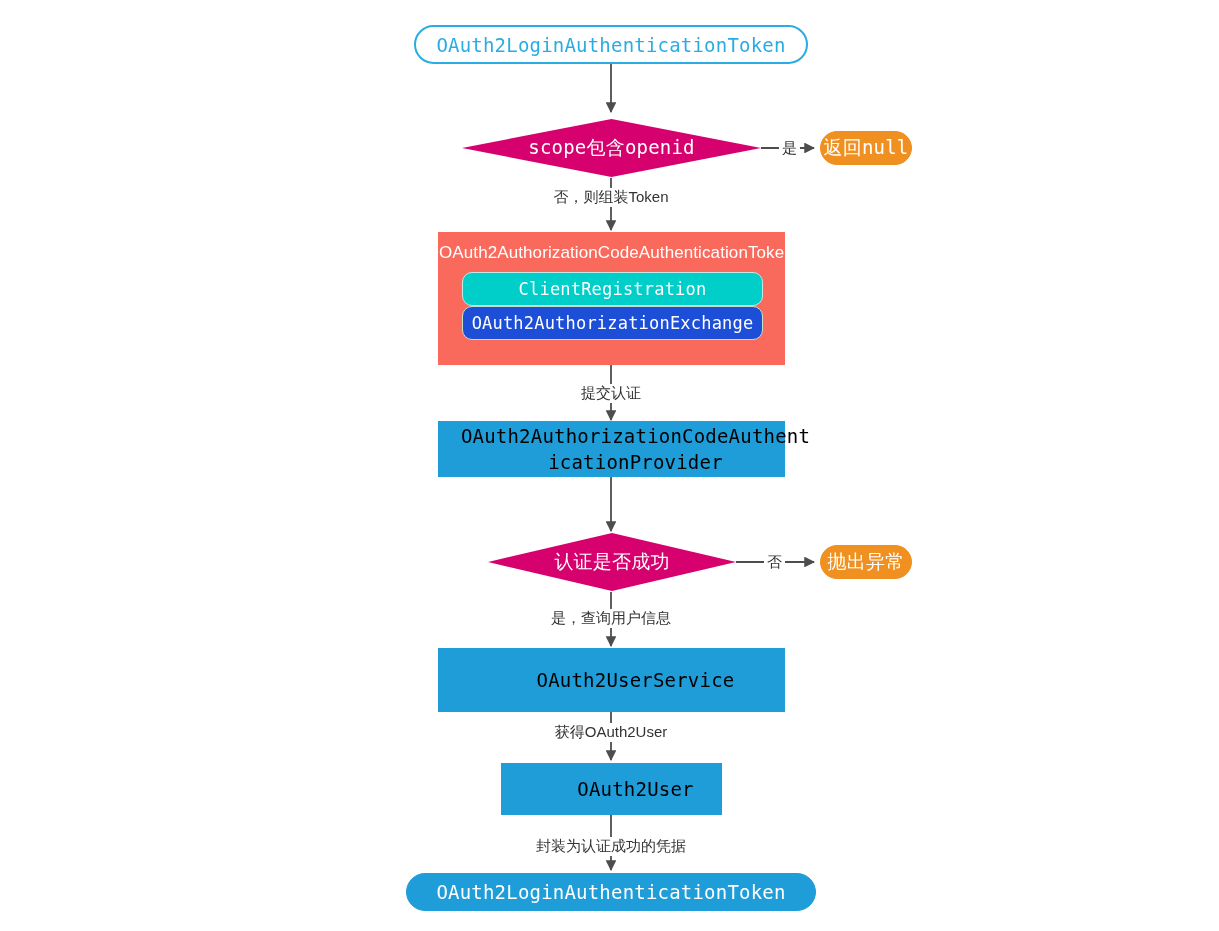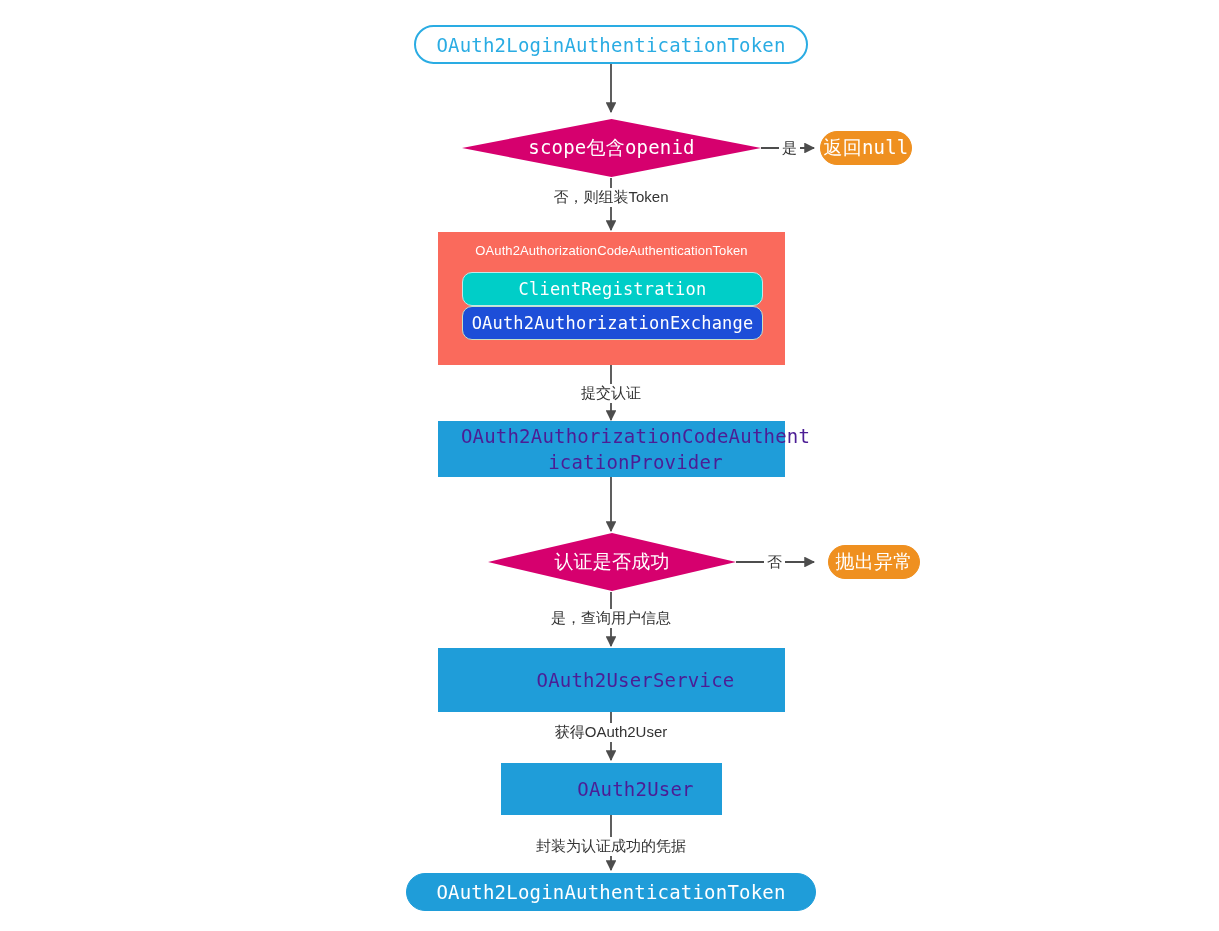--- a/index.html
+++ b/index.html
@@ -49,21 +49,21 @@
     color: #ffffff;
     font-family: "DejaVu Sans Mono", "Liberation Mono", monospace;
     font-size: 19px;
     letter-spacing: 0.2px;
   }
 
   
   .rect-blue {
     background: #1f9dd9;
     border: 1px solid #1f9dd9;
-    color: #4c1d95;
+    color: #000000;
     font-family: "DejaVu Sans Mono", "Liberation Mono", monospace;
     font-size: 19px;
     line-height: 26px;
     letter-spacing: 0.2px;
     white-space: pre-line;
     padding-left: 48px;
   }
 
   
   .box-orange {
@@ -109,21 +109,21 @@
     border: 1px solid #fa6a5c;
   }
   .subgraph-title {
     position: absolute;
     left: 0;
     top: 10px;
     width: 100%;
     text-align: center;
     color: #ffffff;
     font-family: "Liberation Sans", "DejaVu Sans", sans-serif;
-    font-size: 13px;
+    font-size: 17px;
     letter-spacing: 0.1px;
   }
   .inner-node {
     position: absolute;
     box-sizing: border-box;
     display: flex;
     align-items: center;
     justify-content: center;
     color: #ffffff;
     font-family: "DejaVu Sans Mono", "Liberation Mono", monospace;
@@ -218,21 +218,21 @@
 icationProvider</span>
   </div>
 
   <div class="diamond-wrap" style="left:488px; top:533px; width:248px; height:58px;">
     <svg class="diamond-shape" viewBox="0 0 248 58" preserveAspectRatio="none">
       <polygon points="124,0 248,29 124,58 0,29" fill="#d6006e"></polygon>
     </svg>
     <div class="diamond-label">认证是否成功</div>
   </div>
 
-  <div class="node box-orange" style="left:820px; top:545px; width:92px; height:34px;margin-left:8px;">
+  <div class="node box-orange" style="left:820px; top:545px; width:92px; height:34px;">
     <span>抛出异常</span>
   </div>
 
   <div class="node rect-blue" style="left:438px; top:648px; width:347px; height:64px;">
     <span>OAuth2UserService</span>
   </div>
 
   <div class="node rect-blue" style="left:501px; top:763px; width:221px; height:52px;">
     <span>OAuth2User</span>
   </div>

